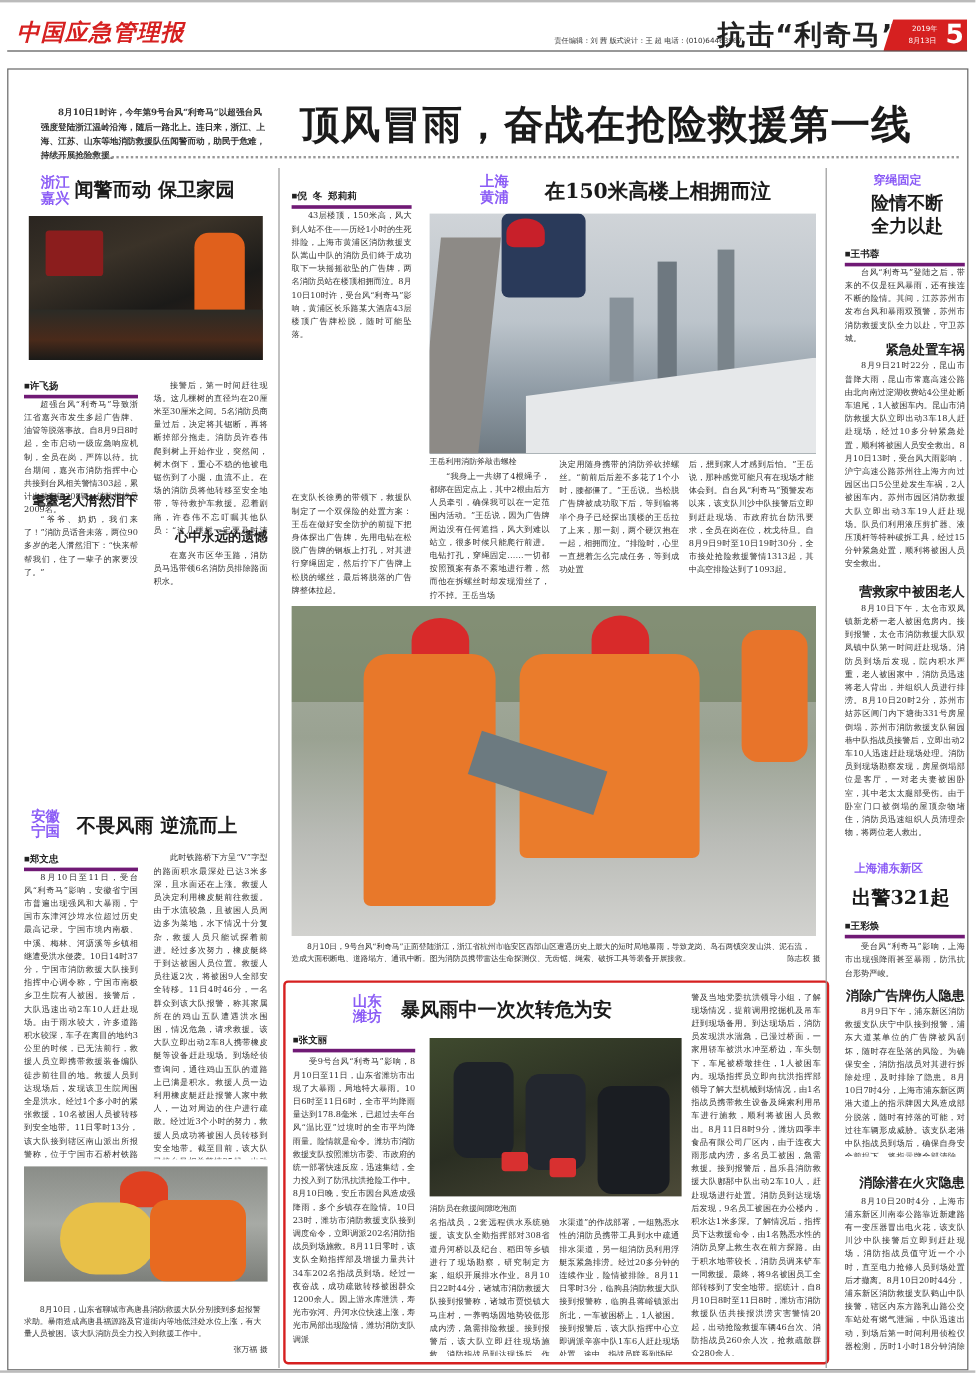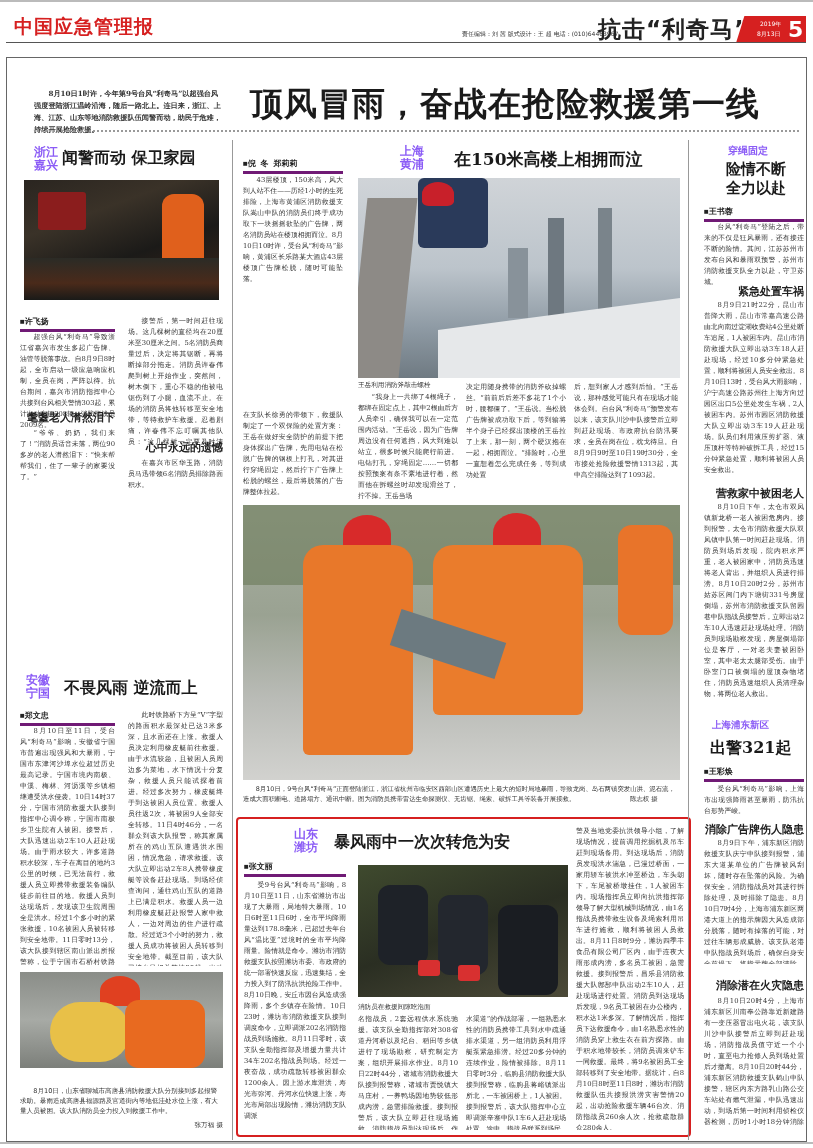--- a/index.html
+++ b/index.html
@@ -1,19 +1,19 @@
 <!DOCTYPE html>
 <html><head>
 <meta charset="utf-8">
 <style>
 *{box-sizing:border-box;margin:0;padding:0}
 body{width:813px;height:1148px;background:#fff;font-family:"DejaVu Serif",serif;color:#222;position:relative;overflow:hidden}
 .abs{position:absolute}
 .topline{left:0;top:0;width:813px;height:2px;background:#bbb}
-.masthead-logo{left:14px;top:14px;font-family:"DejaVu Serif",serif;font-size:19px;color:#d62020;font-weight:bold;letter-spacing:1px}
+.masthead-logo{left:14px;top:14px;font-family:"DejaVu Serif",serif;font-size:19px;color:#d62020;font-style:italic;font-weight:bold;letter-spacing:1px}
 .masthead-rule{left:6px;top:42px;width:800px;height:1px;background:#555}
 .editor-info{left:462px;top:30px;font-size:6px;color:#333;font-family:"DejaVu Sans",sans-serif}
 .section-title{left:598px;top:14px;font-size:23px;font-weight:bold;color:#222;font-family:"DejaVu Sans",sans-serif;letter-spacing:1px}
 .datebox{left:736px;top:16px;width:70px;height:27px;background:#d62020;color:#fff;clip-path:polygon(12% 0,100% 0,100% 100%,0 100%)}
 .datebox .d1{position:absolute;left:24px;top:4px;font-size:6px;font-family:"DejaVu Sans",sans-serif}
 .datebox .d2{position:absolute;left:21px;top:14px;font-size:6px;font-family:"DejaVu Sans",sans-serif}
 .datebox .pg{position:absolute;left:52px;top:1px;font-size:22px;font-weight:bold;font-family:"DejaVu Sans",sans-serif}
 .frame{left:6px;top:57px;width:801px;height:1085px;border:1px solid #666}
 .lede{left:34px;top:88px;width:190px;font-size:7.2px;line-height:12px;font-weight:bold;color:#333;text-indent:2em}
 .headline{left:250px;top:82px;font-size:33px;font-weight:bold;color:#1a1a1a;font-family:"DejaVu Sans",sans-serif;letter-spacing:1px}
@@ -110,21 +110,21 @@
 <div class="abs photo" style="left:243px;top:505px;width:437px;height:275px;background:linear-gradient(180deg,#a9b0a2 0%,#9aa292 40%,#b9bbb6 70%,#d2d2cf 100%)">
   <div style="position:absolute;left:0;top:0;width:437px;height:80px;background:#6b7a58;opacity:.6"></div>
   <div style="position:absolute;left:100px;top:10px;width:48px;height:38px;background:#d82a2a;border-radius:50% 50% 20% 20%"></div>
   <div style="position:absolute;left:60px;top:40px;width:110px;height:210px;background:#e8782a;border-radius:20px 20px 6px 6px"></div>
   <div style="position:absolute;left:250px;top:8px;width:48px;height:40px;background:#d82a2a;border-radius:50% 50% 20% 20%"></div>
   <div style="position:absolute;left:190px;top:40px;width:150px;height:170px;background:#ea7c2c;border-radius:20px 20px 6px 6px"></div>
   <div style="position:absolute;left:375px;top:20px;width:55px;height:110px;background:#e8742a;border-radius:14px"></div>
   <div style="position:absolute;left:150px;top:120px;width:110px;height:38px;background:#6c7a80;transform:rotate(18deg)"></div>
 </div>
 <div class="abs caption" style="left:243px;top:784px;width:437px;text-indent:2em;font-size:6.4px">8月10日，9号台风“利奇马”正面登陆浙江，浙江省杭州市临安区西部山区遭遇历史上最大的短时局地暴雨，导致龙岗、岛石两镇突发山洪、泥石流，造成大面积断电、道路塌方、通讯中断。图为消防员携带雷达生命探测仪、无齿锯、绳索、破拆工具等装备开展接救。</div>
-<div class="abs caption" style="left:630px;top:794px;font-size:6.4px">陈志权 摄</div>
+<div class="abs caption" style="left:656px;top:794px;font-size:6.4px">陈志权 摄</div>
 
 <div class="abs redbox"></div>
 <div class="abs loc" style="left:294px;top:828px">
   <div>山东</div>
   <div>潍坊</div>
 </div>
 <div class="abs h2" style="left:334px;top:832px;font-size:16px">暴风雨中一次次转危为安</div>
 <div class="abs byline" style="left:244px;top:861px;width:102px">■张文丽</div>
 <div class="abs body" style="left:244px;top:880px;width:102px;height:250px;overflow:hidden">受9号台风“利奇马”影响，8月10日至11日，山东省潍坊市出现了大暴雨，局地特大暴雨。10日6时至11日6时，全市平均降雨量达到178.8毫米，已超过去年台风“温比亚”过境时的全市平均降雨量。险情就是命令。潍坊市消防救援支队按照潍坊市委、市政府的统一部署快速反应，迅速集结，全力投入到了防汛抗洪抢险工作中。8月10日晚，安丘市因台风造成强降雨，多个乡镇存在险情。10日23时，潍坊市消防救援支队接到调度命令，立即调派202名消防指战员到场施救。8月11日零时，该支队全勤指挥部及增援力量共计34车202名指战员到场。经过一夜奋战，成功疏散转移被困群众1200余人。因上游水库泄洪，寿光市弥河、丹河水位快速上涨，寿光市局部出现险情，潍坊消防支队调派</div>
 <div class="abs photo" style="left:358px;top:865px;width:210px;height:132px;background:linear-gradient(160deg,#3f4a2e 0%,#2a2e22 50%,#4c4a38 100%)">

